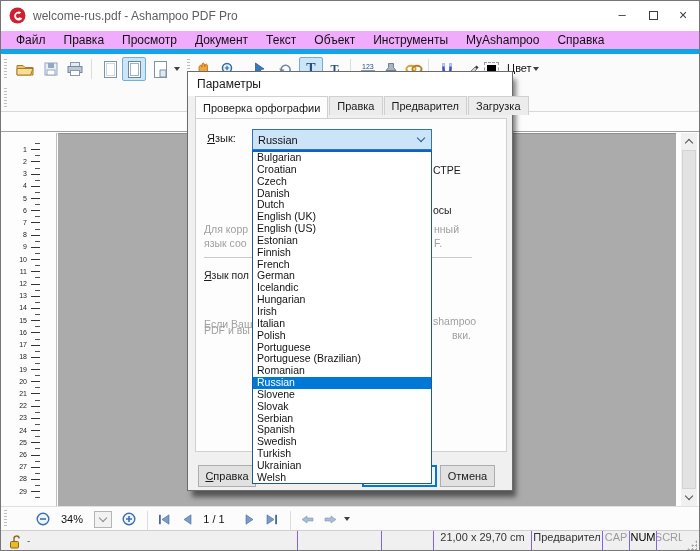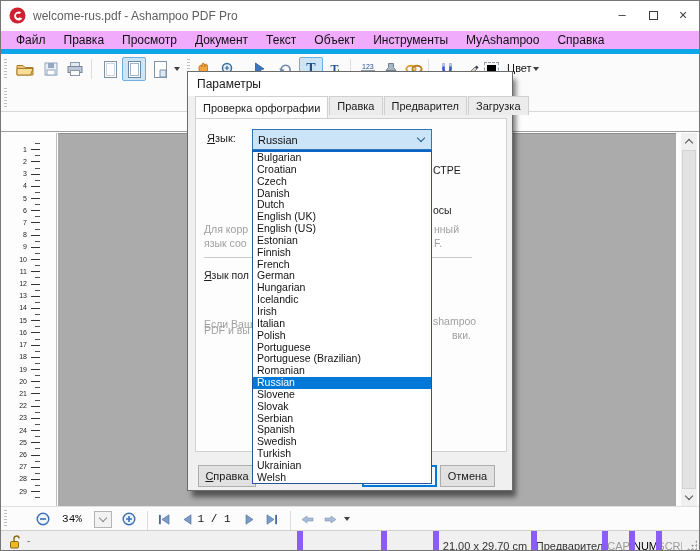--- a/index.html
+++ b/index.html
@@ -55,29 +55,29 @@
   .canvas{position:absolute;left:57px;top:0;width:618px;height:100%;background:#ababab;border-top:1px solid #8f8f8f;}
   .vscroll{position:absolute;right:2px;top:0;width:16px;height:100%;background:#f0f0f0;}
   .sarrow{position:absolute;left:0;width:16px;height:17px;background:#f0f0f0;display:flex;align-items:center;justify-content:center;}
   .sarrow .chev{border-color:#505050;}
   .sarrow.up{top:0;} .sarrow.up .chev{transform:rotate(-135deg);margin-top:3px;}
   .sarrow.down{bottom:0;} .sarrow.down .chev{margin-top:-3px;}
   .sthumb{position:absolute;left:1px;top:17px;width:14px;height:339px;background:#e2e2e2;border:1px solid #d3d3d3;}
   
   .navbar{position:absolute;left:0;top:505px;width:100%;height:24px;background:#fcfcfc;
     border-top:1px solid #e0e0e0;}
-  .nv{position:absolute;top:0;height:24px;display:flex;align-items:center;justify-content:center;font-family:Liberation Mono, monospace;}
+  .nv{position:absolute;top:0;height:24px;display:flex;align-items:center;justify-content:center;}
   .zoomtext{font-size:11px;color:#111;}
   .navlabel{font-size:11px;color:#111;}
   .zdrop{width:18px;height:17px;border:1px solid #b5b5b5;background:#f2f2f2;display:flex;align-items:center;justify-content:center;}
   
   .statusbar{position:absolute;left:0;top:529px;width:100%;height:22px;background:#f0f0f0;
     border-top:1px solid #cfcfcf;font-size:11px;color:#333;}
-  .scell{position:absolute;top:0;height:100%;display:flex;align-items:flex-end;justify-content:center;
-    border-left:6px solid #8b5cf6;white-space:nowrap;overflow:hidden;}
+  .scell{position:absolute;top:0;height:100%;display:flex;align-items:flex-start;justify-content:center;
+    border-left:1px solid #8b5cf6;white-space:nowrap;overflow:hidden;}
   .dim{color:#9b9b9b;}
   .strong{color:#000;}
   .gripdots{position:absolute;right:2px;bottom:2px;width:10px;height:10px;
     background-image:radial-gradient(circle at 1.5px 1.5px,#a8a8a8 1px,transparent 1.2px);
     background-size:4px 4px;clip-path:polygon(100% 0,100% 100%,0 100%);}
   .statusdash{position:absolute;left:26px;top:4px;color:#666;font-size:10px;}
   
   .dialog{position:absolute;left:186px;top:70px;width:326px;height:420px;background:#f0f0f0;
     border:1px solid #6b6b6b;box-shadow:4px 7px 5px -1px rgba(0,0,0,.5);z-index:10;}
   .dlgtitlebar{position:absolute;left:0;top:0;width:100%;height:24px;background:#fff;}
@@ -540,22 +540,22 @@
         <div class="li">Croatian</div>
         <div class="li">Czech</div>
         <div class="li">Danish</div>
         <div class="li">Dutch</div>
         <div class="li">English (UK)</div>
         <div class="li">English (US)</div>
         <div class="li">Estonian</div>
         <div class="li">Finnish</div>
         <div class="li">French</div>
         <div class="li">German</div>
+        <div class="li">Icelandic</div>
         <div class="li">Hungarian</div>
-        <div class="li">Icelandic</div>
         <div class="li">Irish</div>
         <div class="li">Italian</div>
         <div class="li">Polish</div>
         <div class="li">Portuguese</div>
         <div class="li">Portuguese (Brazilian)</div>
         <div class="li">Romanian</div>
         <div class="li selected">Russian</div>
         <div class="li">Slovene</div>
         <div class="li">Slovak</div>
         <div class="li">Serbian</div>

